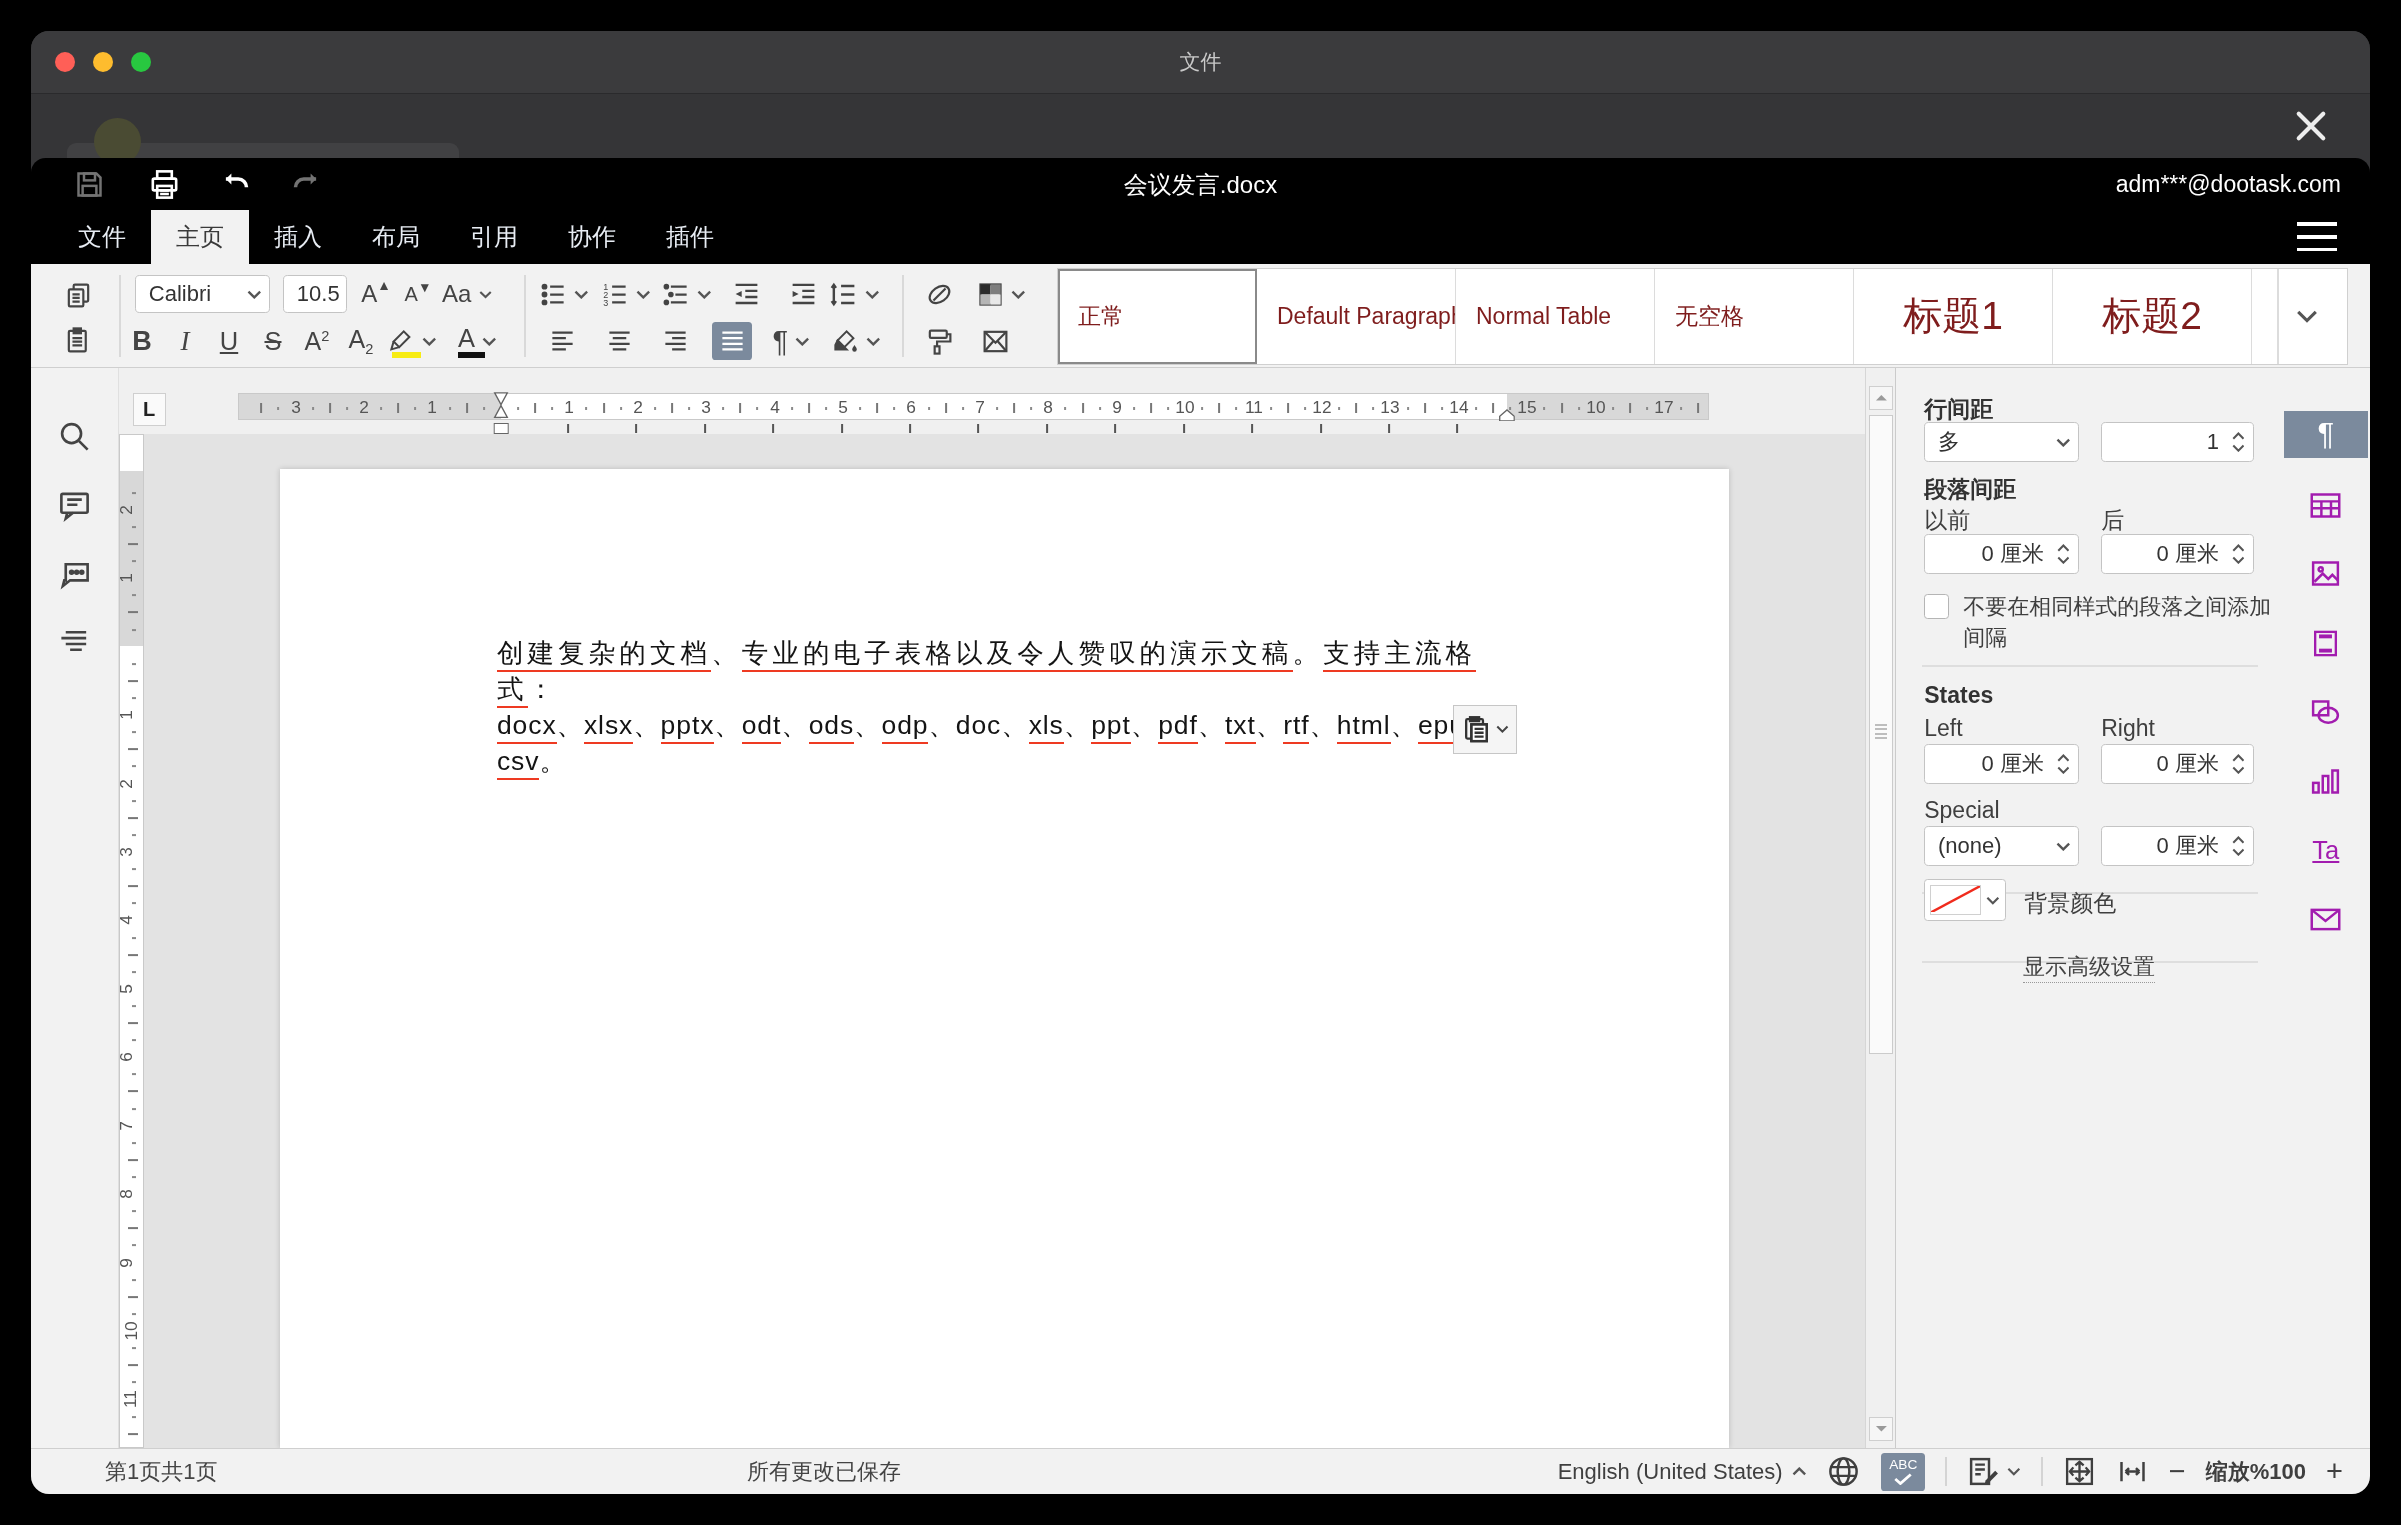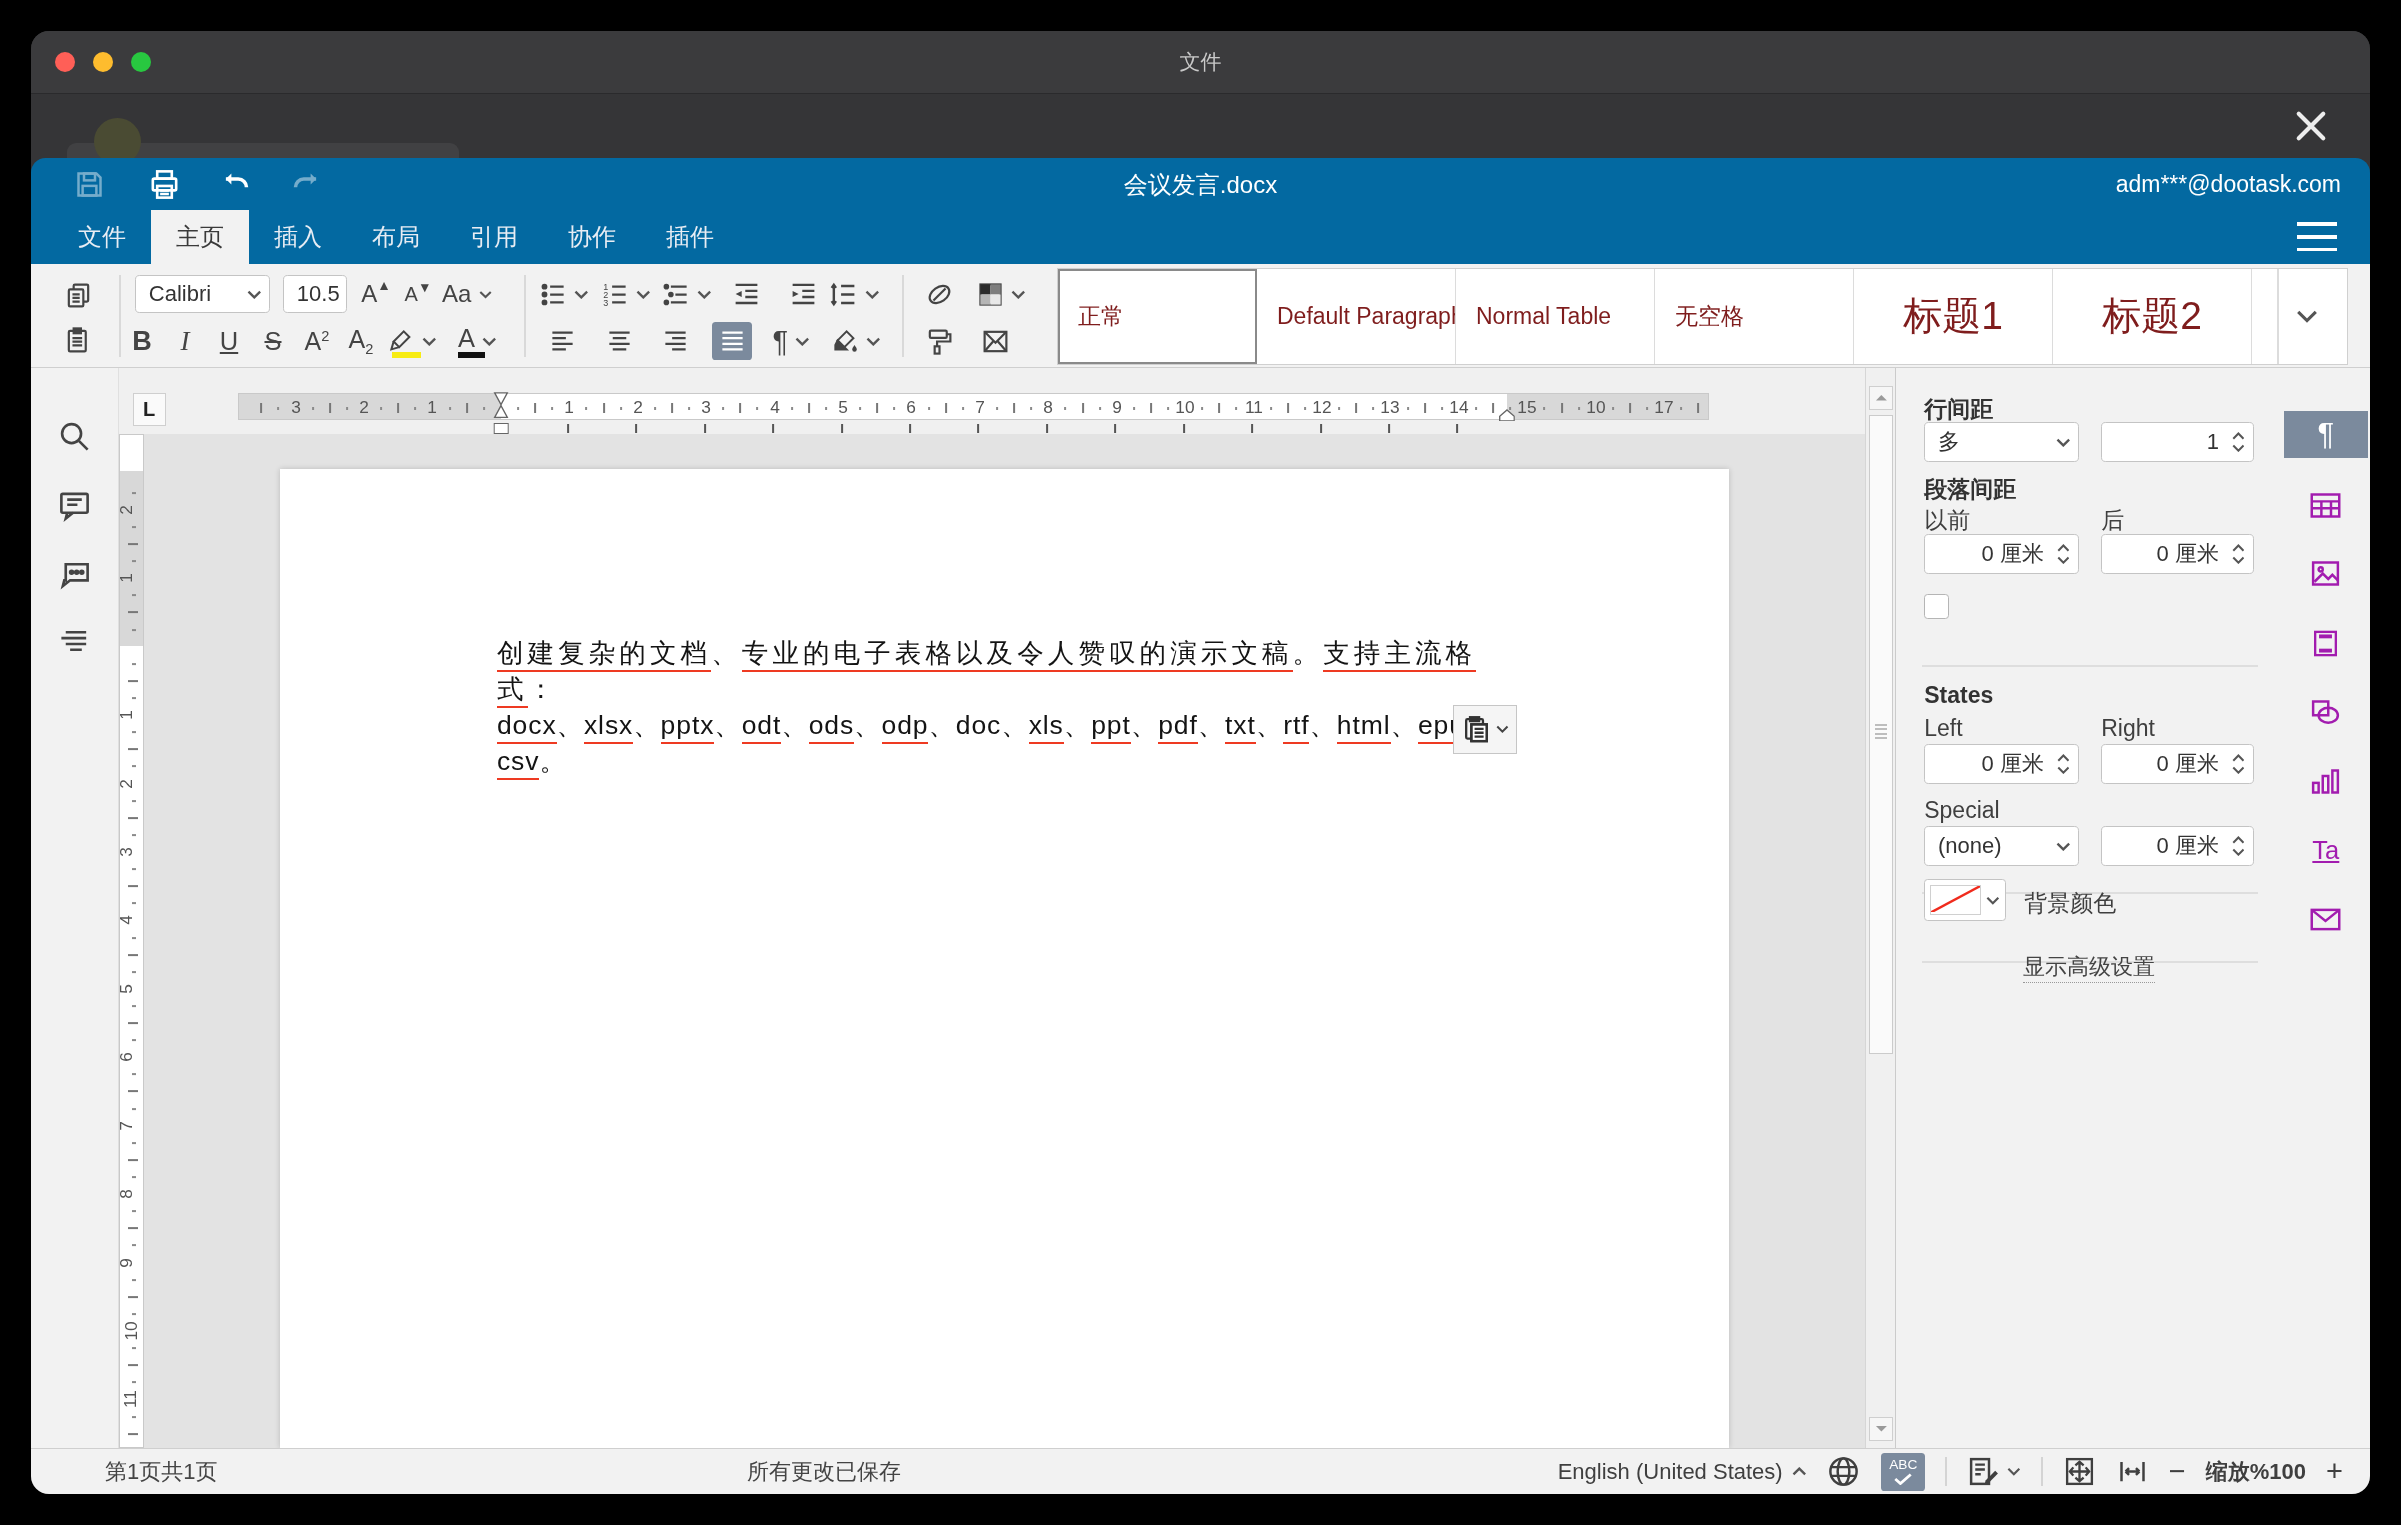--- a/index.html
+++ b/index.html
@@ -12,21 +12,21 @@
   .light { width:20px; height:20px; border-radius:50%; }
   .titlebar-title { width:100%; text-align:center; color:#c9c9c9; font-size:21px; }
 
   
   .subbar { height:64px; background:#353537; position:relative; }
   .hint-panel { position:absolute; left:36px; top:49px; width:392px; height:36px; background:#414143; border-radius:9px 9px 0 0; }
   .hint-avatar { position:absolute; left:63px; top:24px; width:47px; height:47px; border-radius:50%; background:#4a4b33; }
   .close-x { position:absolute; right:38px; top:11px; width:42px; height:42px; cursor:pointer; }
 
   
-  .bluebar { height:106px; background:#0369a1; border-radius:14.6px 14.6px 0 0; position:relative; color:#fff; }
+  .bluebar { height:106px; background:#000000; border-radius:14.6px 14.6px 0 0; position:relative; color:#fff; }
   .quickrow { position:absolute; left:0; top:0; right:0; height:53px; display:flex; align-items:center; }
   .qbtn { width:51px; height:44px; display:flex; align-items:center; justify-content:center; }
   .qbtn.dim { opacity:.45; }
   .doc-title { position:absolute; left:0; right:0; top:0; height:53px; display:flex; align-items:center; justify-content:center; font-size:24px; pointer-events:none; }
   .account { position:absolute; right:29px; top:0; height:53px; display:flex; align-items:center; font-size:23px; }
   .tabrow { position:absolute; left:22px; bottom:0; height:54px; display:flex; }
   .tab { padding:0 25px; height:54px; display:flex; align-items:center; font-size:24px; color:#e8edf4; }
   .tab.active { background:#f2f2f2; color:#3a3a3a; }
   .hamburger { position:absolute; right:33px; bottom:12.8px; width:40px; height:29px; display:flex; flex-direction:column; justify-content:space-between; }
   .hamburger div { height:3.6px; background:#fff; }
@@ -714,20 +714,21 @@
           <svg viewBox="0 0 10 6" width="12.8" height="8.2" fill="none" stroke="#555" stroke-width="1.6">
               <path d="M1 5l4-4 4 4"></path>
             </svg>
           <svg viewBox="0 0 10 6" width="12.8" height="8.2" fill="none" stroke="#555" stroke-width="1.6">
               <path d="M1 1l4 4 4-4"></path>
             </svg>
         </div>
       </div>
 
       <div class="checkbox" style="left:28px;top:226px"></div>
+      <div class="cbtext" style="top:223px">不要在相同样式的段落之间添加间隔</div>
 
       <div class="pdiv" style="top:297px"></div>
 
       <div class="plabel pbold" style="left:28px;top:314px">States</div>
       <div class="plabel" style="left:28px;top:347px">Left</div>
       <div class="plabel" style="left:205px;top:347px">Right</div>
       <div class="spin" style="left:28px;top:376px;width:155px">
         <span class="val">0 厘米</span>
         <div class="arrows">
           <svg viewBox="0 0 10 6" width="12.8" height="8.2" fill="none" stroke="#555" stroke-width="1.6">

